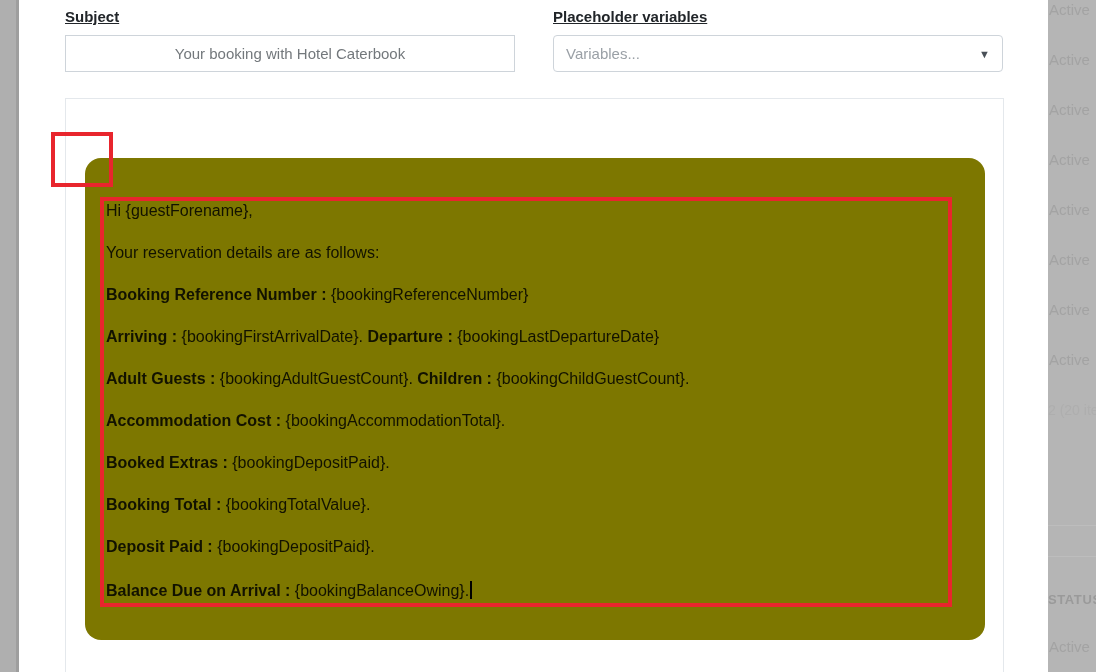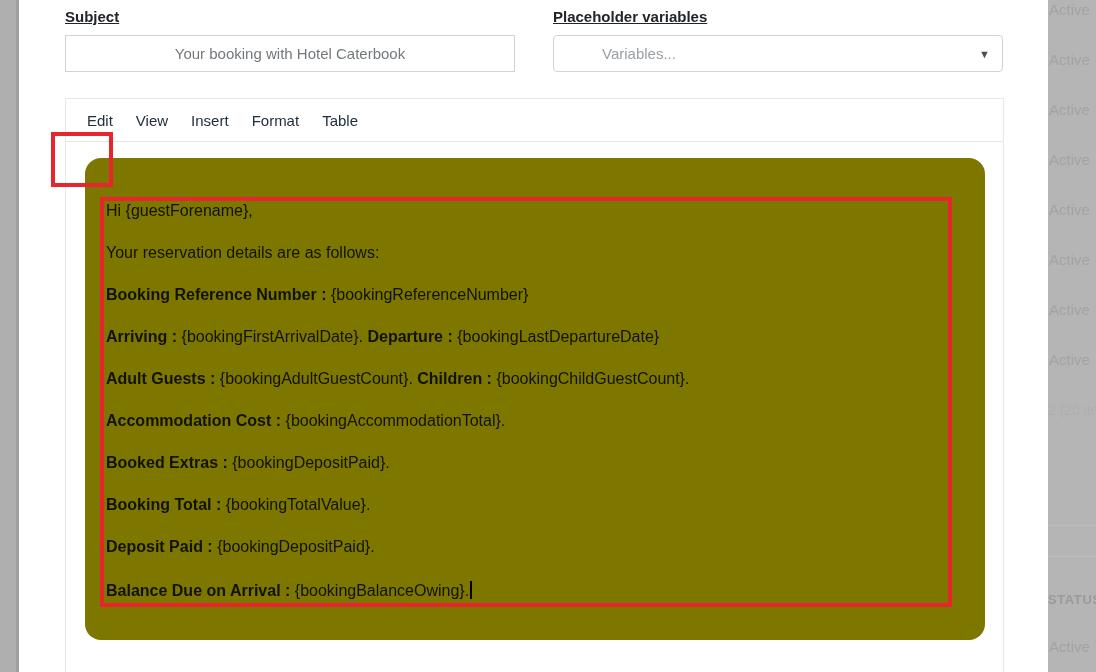--- a/index.html
+++ b/index.html
@@ -58,21 +58,21 @@
     position: absolute; left: 43px; top: 35px; width: 450px; height: 37px;
     border: 1px solid #ced4da; border-radius: 0; background: #fff;
     font-family: "Liberation Sans", sans-serif;
     font-size: 15px; color: #73787c; padding: 0 12px; outline: none; text-align: center;
   }
   .pv-select {
     position: absolute; left: 531px; top: 35px; width: 450px; height: 37px;
     border: 1px solid #ced4da; border-radius: 4px; background: #fff;
     display: flex; align-items: center; padding: 0 12px; cursor: pointer;
   }
-  .pv-select .pv-text { font-size: 15px; color: #9aa0a6; flex: 1; margin-left: 36px; }
+  .pv-select .pv-text { font-size: 15px; color: #9aa0a6; flex: 1; }
   .pv-select .pv-caret { font-size: 11px; color: #495057; }
 
   
   .editor-box {
     position: absolute; left: 43px; top: 98px; width: 939px; height: 576px;
     border: 1px solid #e4e8ec; background: #fff;
   }
   .editor-menubar {
     position: absolute; left: 0; top: 0; width: 100%; height: 43px;
     border-bottom: 1px solid #e6e6e6;
@@ -136,27 +136,20 @@
     <div class="field-label subject-label">Subject</div>
     <input class="subject-input" type="text" value="Your booking with Hotel Caterbook" style="">
 
     <div class="field-label pv-label">Placeholder variables</div>
     <div class="pv-select">
       <span class="pv-text">Variables...</span>
       <span class="pv-caret">▼</span>
     </div>
 
     <div class="editor-box">
-      <div class="editor-menubar" id="editor-menubar">
-          <span class="menu-item">Edit</span>
-          <span class="menu-item">View</span>
-          <span class="menu-item">Insert</span>
-          <span class="menu-item">Format</span>
-          <span class="menu-item">Table</span>
-        </div>
       <div class="editor-content-bg" id="editor-content" style="background: rgb(125, 119, 0); padding-left: 25px;">
         <div class="annotated-block" id="annotated-block" style="border-color: rgb(232, 37, 45);">
             <p><span>Hi {guestForename},</span></p>
             <p><span>Your reservation details are as follows:</span></p>
             <p><span class="b">Booking Reference Number :</span><span> {bookingReferenceNumber}</span></p>
             <p><span class="b">Arriving :</span><span> {bookingFirstArrivalDate}. </span><span class="b">Departure :</span><span> {bookingLastDepartureDate}</span></p>
             <p><span class="b">Adult Guests :</span><span> {bookingAdultGuestCount}. </span><span class="b">Children :</span><span> {bookingChildGuestCount}.</span></p>
             <p><span class="b">Accommodation Cost :</span><span> {bookingAccommodationTotal}.</span></p>
             <p><span class="b">Booked Extras :</span><span> {bookingDepositPaid}.</span></p>
             <p><span class="b">Booking Total :</span><span> {bookingTotalValue}.</span></p>

